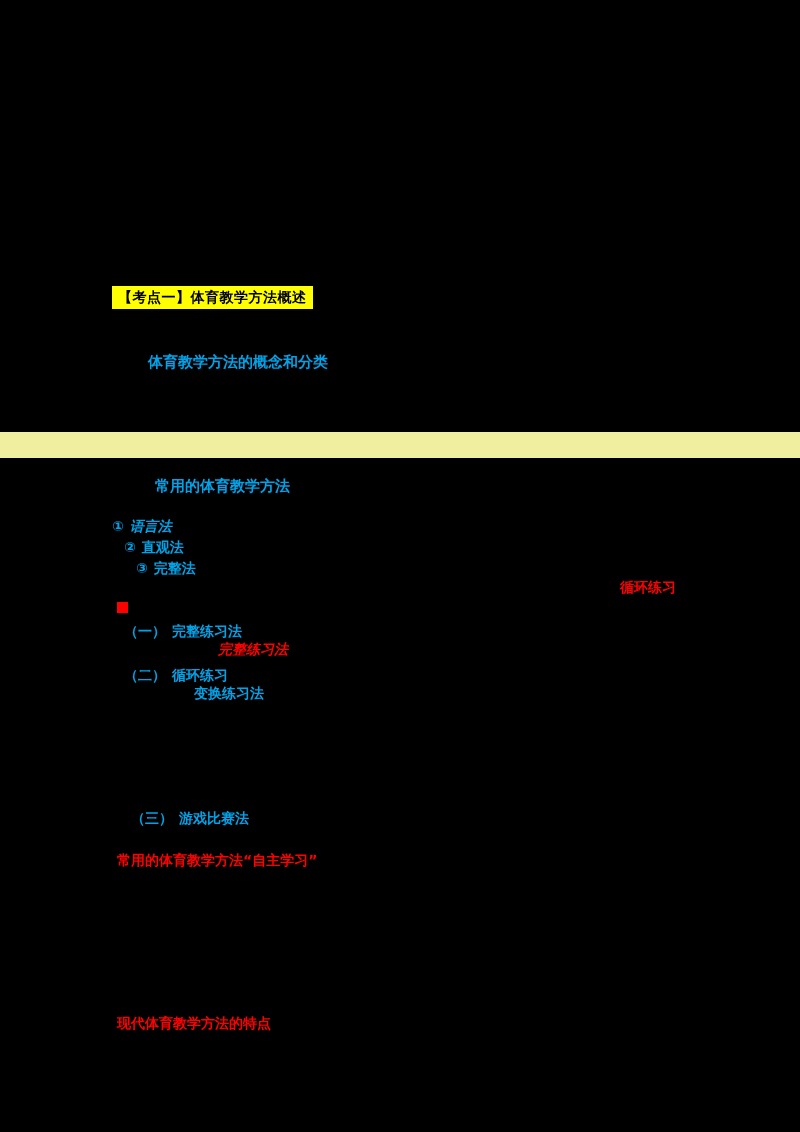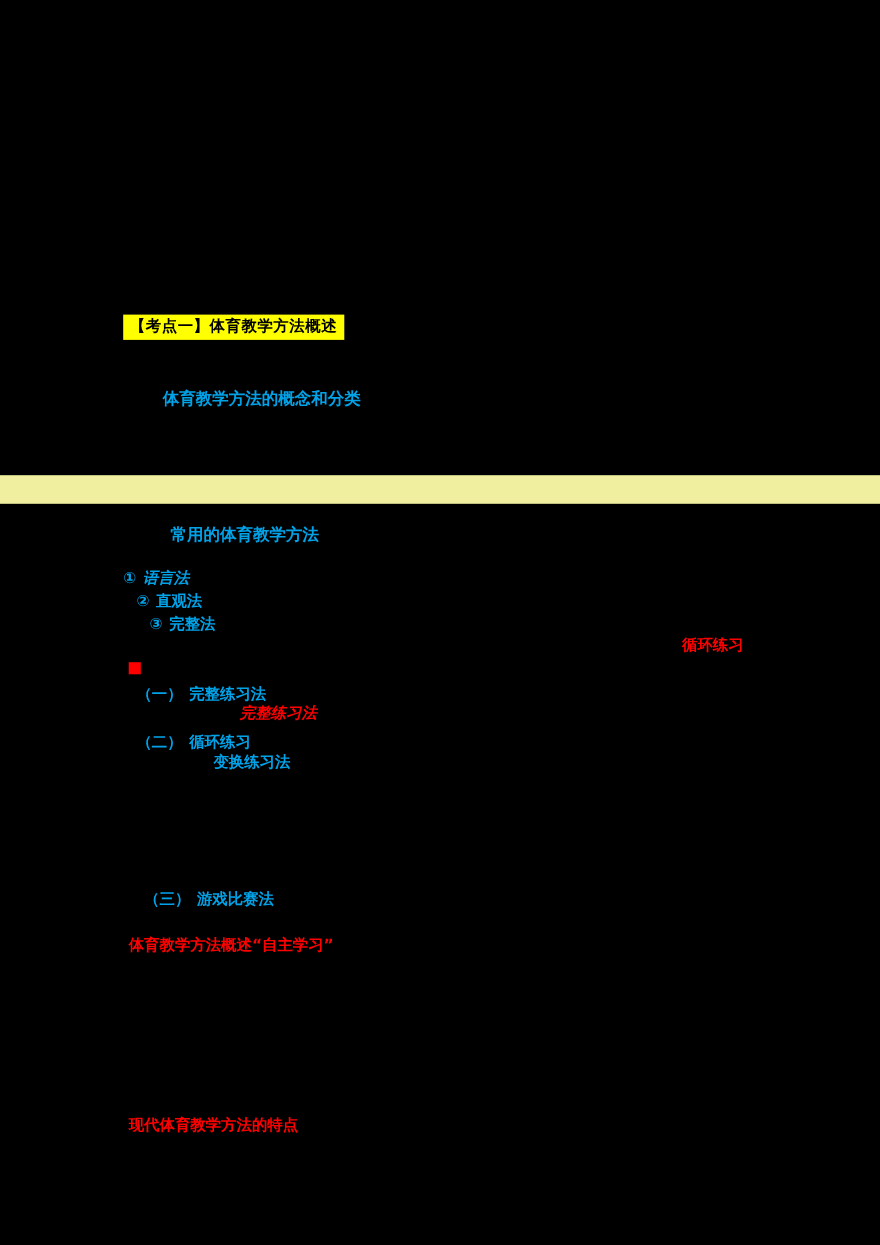--- a/index.html
+++ b/index.html
@@ -115,17 +115,17 @@
   <div class="abs cyan" style="left:124px; top:668px; font-size:14px;">
     <span class="marker">（二）</span><span>循环练习</span>
   </div>
 
   <div class="abs cyan" style="left:176px; top:686px; font-size:14px;margin-left:18px;">变换练习法</div>
 
   <div class="abs cyan" style="left:131px; top:812px; font-size:14px;font-family:Liberation Mono, monospace;">
     <span class="marker">（三）</span><span>游戏比赛法</span>
   </div>
 
-  <div class="abs red" style="left:117px; top:853px; font-size:14px;">体育教学方法概述“自主学习”</div>
+  <div class="abs red" style="left:117px; top:853px; font-size:14px;">常用的体育教学方法“自主学习”</div>
 
   <div class="abs red" style="left:117px; top:1004px; font-size:14px;margin-top:12px;">现代体育教学方法的特点</div>
 
 </div>
 
 </body></html>

